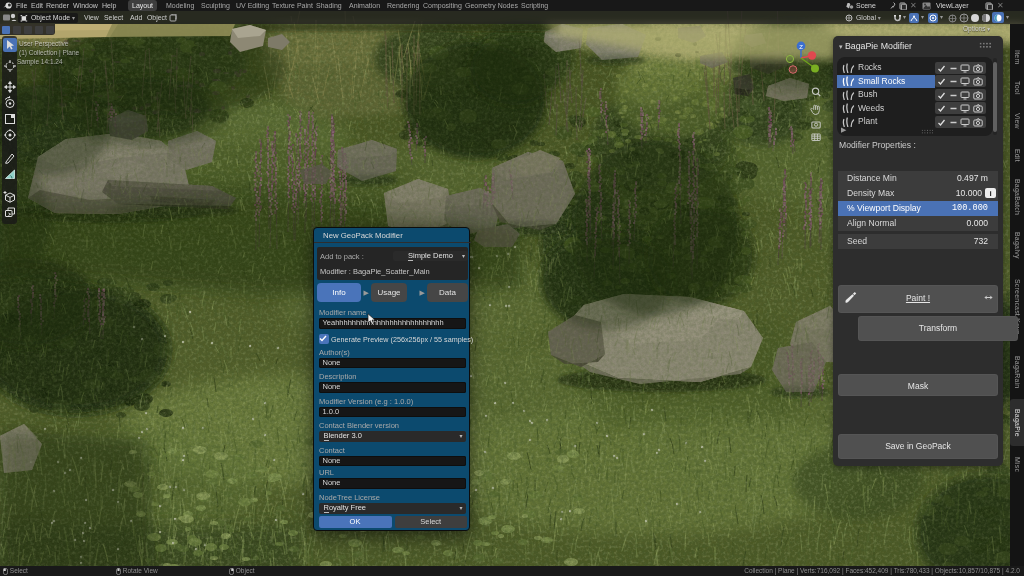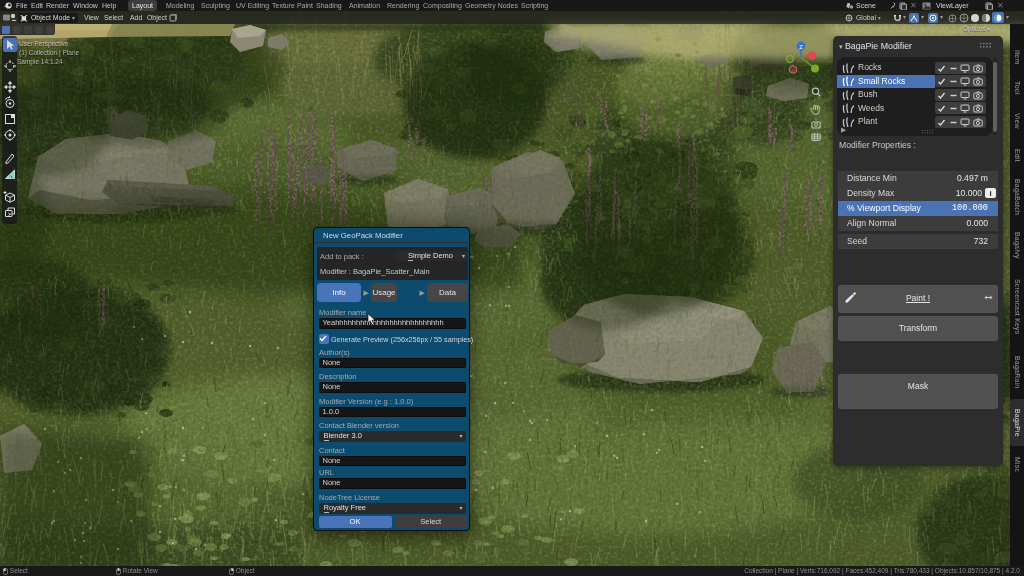--- a/index.html
+++ b/index.html
@@ -1601,22 +1601,23 @@
       <div class="vrow" style="top:198px">
         <span class="lb">Seed</span>
         <span class="vl" style="right:10px">732</span>
       </div>
       <div class="bigbtn" style="top:249px;height:28px;line-height:26px;text-decoration:underline;"><svg style="position:absolute;left:6px;top:6px" width="13" height="13" viewBox="0 0 13 13">
           <path d="M1.5,11.5 Q1,9.5 2.5,8.6 L8.5,3.2 L10,4.8 L4.6,10.6 Q3.6,12.2 1.5,11.5 Z" fill="#e8e8e8"></path>
           <path d="M8.9,2.8 L10.8,1 L12.2,2.5 L10.4,4.3 Z" fill="#e8e8e8"></path>
         </svg>Paint !<svg style="position:absolute;right:4px;top:9px" width="11" height="7" viewBox="0 0 11 7">
           <path d="M2.2,3.5 H8.8 M2.2,3.5 L3.8,1.8 M2.2,3.5 L3.8,5.2 M8.8,3.5 L7.2,1.8 M8.8,3.5 L7.2,5.2" stroke="#ddd" stroke-width="0.9" fill="none"></path>
         </svg></div>
-      <div class="bigbtn" style="top:280px;height:25px;line-height:25px;">Transform</div>
-      <div class="bigbtn" style="top:338px;height:35px;line-height:25px;">Mask</div>
+      <div class="bigbtn" style="top:280px;height:25px;line-height:25px;margin-left:20px;">Transform</div>
+      <div class="bigbtn" style="top:338px;height:22px;line-height:25px;">Mask</div>
+      <div class="bigbtn" style="top:398px;height:25px;line-height:25px;">Save in GeoPack</div>
     </div>
 <div id="tabcol" class="abs">
       <div class="vtab" style="top:21px;height:24px;line-height:14px">Item</div>
       <div class="vtab" style="top:52px;height:24px;line-height:14px">Tool</div>
       <div class="vtab" style="top:83px;height:28px;line-height:14px">View</div>
       <div class="vtab" style="top:119px;height:25px;line-height:14px">Edit</div>
       <div class="vtab" style="top:150px;height:47px;line-height:14px">BagaBatch</div>
       <div class="vtab" style="top:203px;height:37px;line-height:14px">BagaIvy</div>
       <div class="vtab" style="top:246px;height:74px;line-height:14px">Screencast Keys</div>
       <div class="vtab" style="top:326px;height:44px;line-height:14px">BagaRain</div>
@@ -1625,21 +1626,21 @@
     </div>
 <div id="dlg" class="abs">
       <div class="ttl">New GeoPack Modifier</div>
       <div class="sep"></div>
       <div class="abs" style="left:3px;top:19px;width:151px;height:33px;background:#252525;border-radius:2px"></div>
       <div class="lbl" style="top:24px;left:6px">Add to pack :</div>
       <div class="drop" style="left:79px;top:22.5px;width:75px;text-align:center;padding-left:0"><span style="border-bottom:1px solid #bbb">S</span>imple Demo<span class="ch">▾</span></div>
       <div class="lbl" style="top:39px;left:6px;color:#c6c6c6">Modifier : BagaPie_Scatter_Main</div>
       <div class="dtab blue" style="left:3px;top:55px;width:44px">Info</div>
       <span class="dtarr" style="left:49.5px;top:61px">▶</span>
-      <div class="dtab" style="left:57px;top:55px;width:26px">Usage</div>
+      <div class="dtab" style="left:57px;top:55px;width:36px">Usage</div>
       <span class="dtarr" style="left:105.5px;top:61px">▶</span>
       <div class="dtab" style="left:113px;top:55px;width:41px">Data</div>
       <div class="lbl" style="top:80px">Modifier name</div>
       <div class="fld" style="top:90px">Yeahhhhhhhhhhhhhhhhhhhhhhhhhh</div>
       <div class="cb" style="top:105.5px">
         <svg width="8" height="7" viewBox="0 0 8 7">
           <path d="M1,3.5 L3,5.5 L7,1" stroke="#fff" stroke-width="1.4" fill="none"></path>
         </svg>
       </div>
       <div class="lbl" style="top:106.5px;left:17px;color:#d6d6d6;font-size:7.2px">Generate Preview (256x256px / 55 samples)</div>

